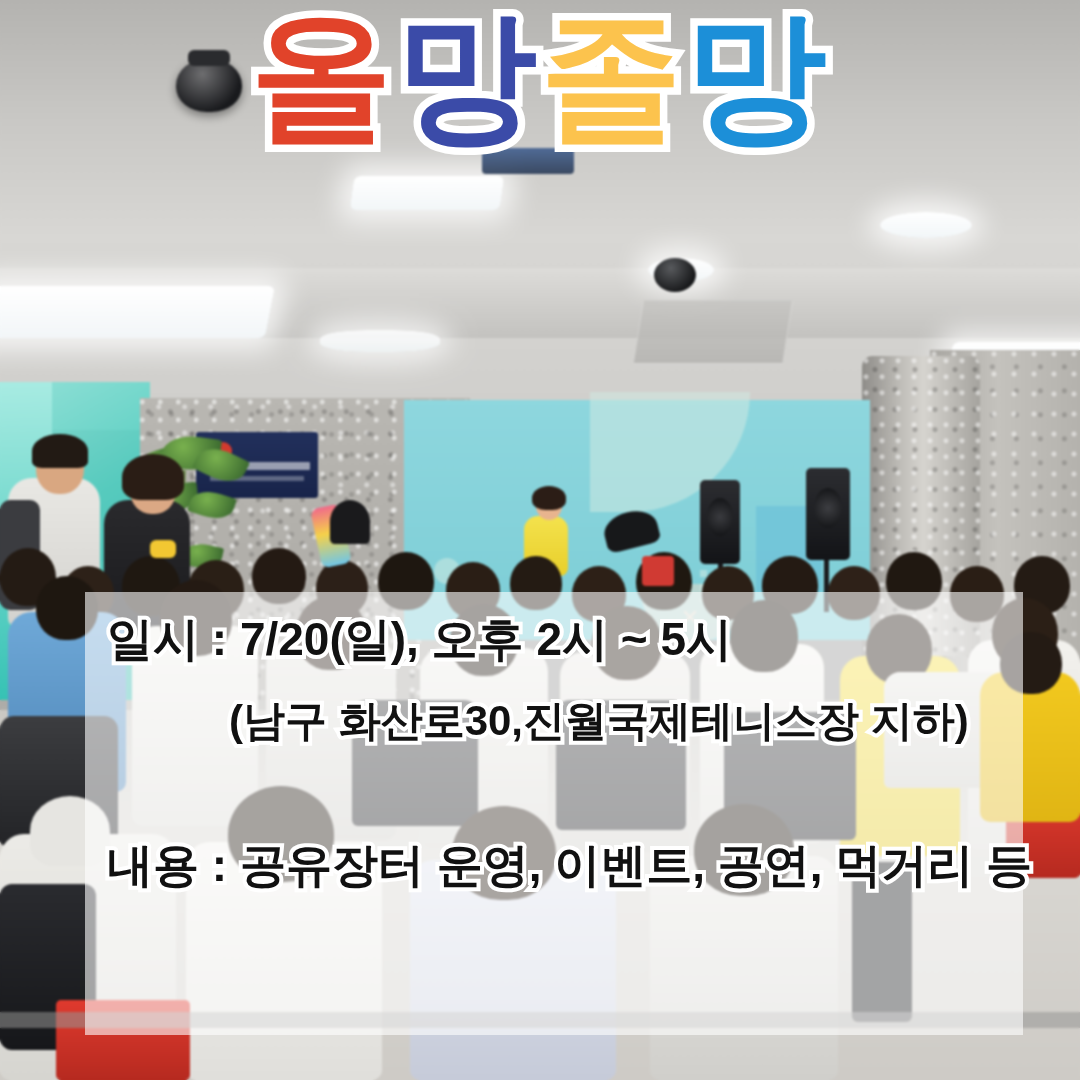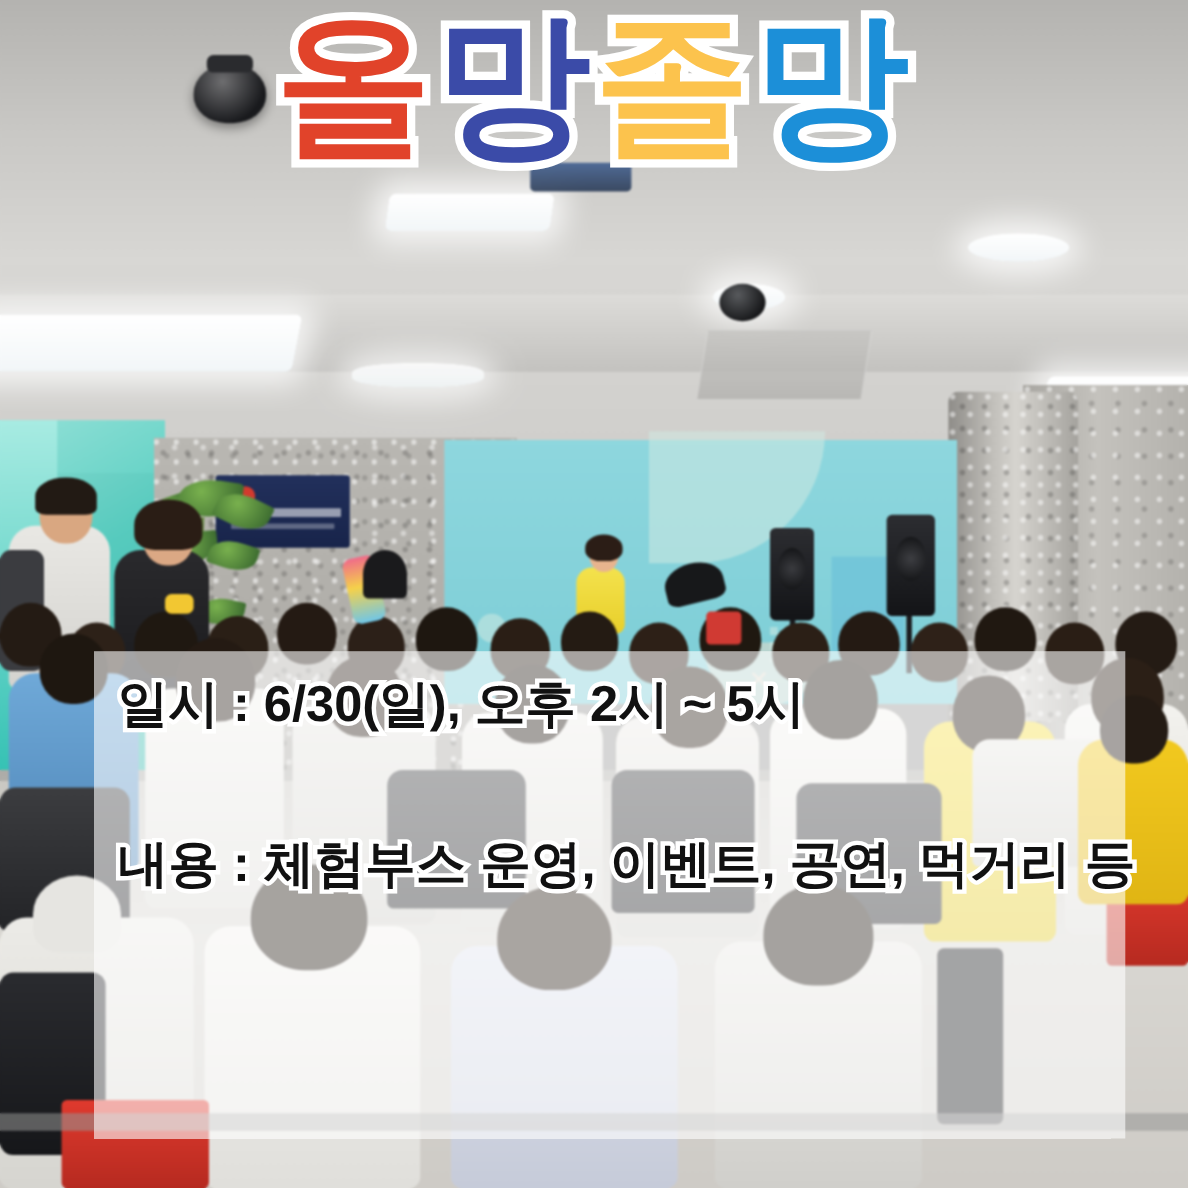--- a/index.html
+++ b/index.html
@@ -439,19 +439,20 @@
 <div id="titles">
 
   <div class="tline t-sub">
     <span class="c-orange">올</span><span class="c-indigo">망</span><span class="c-yellow">졸</span><span class="c-skyblue">망</span>
   </div>
 
 </div>
 
 <div id="info-panel">
   <div class="info-inner">
-    <div class="info-line">일시 : 6/30(일), 오후 2시 ~ 5시</div>
-
-
-
-    <div class="info-line gap-c">내용 : 체험부스 운영, 이벤트, 공연, 먹거리 등</div>
+    <div class="info-line">일시 : 7/20(일), 오후 2시 ~ 5시</div>
+
+
+    <div class="info-line addr gap-b">(남구 화산로30,진월국제테니스장 지하)</div>
+
+    <div class="info-line gap-c">내용 : 공유장터 운영, 이벤트, 공연, 먹거리 등</div>
   </div>
 </div>
 
 </body></html>

